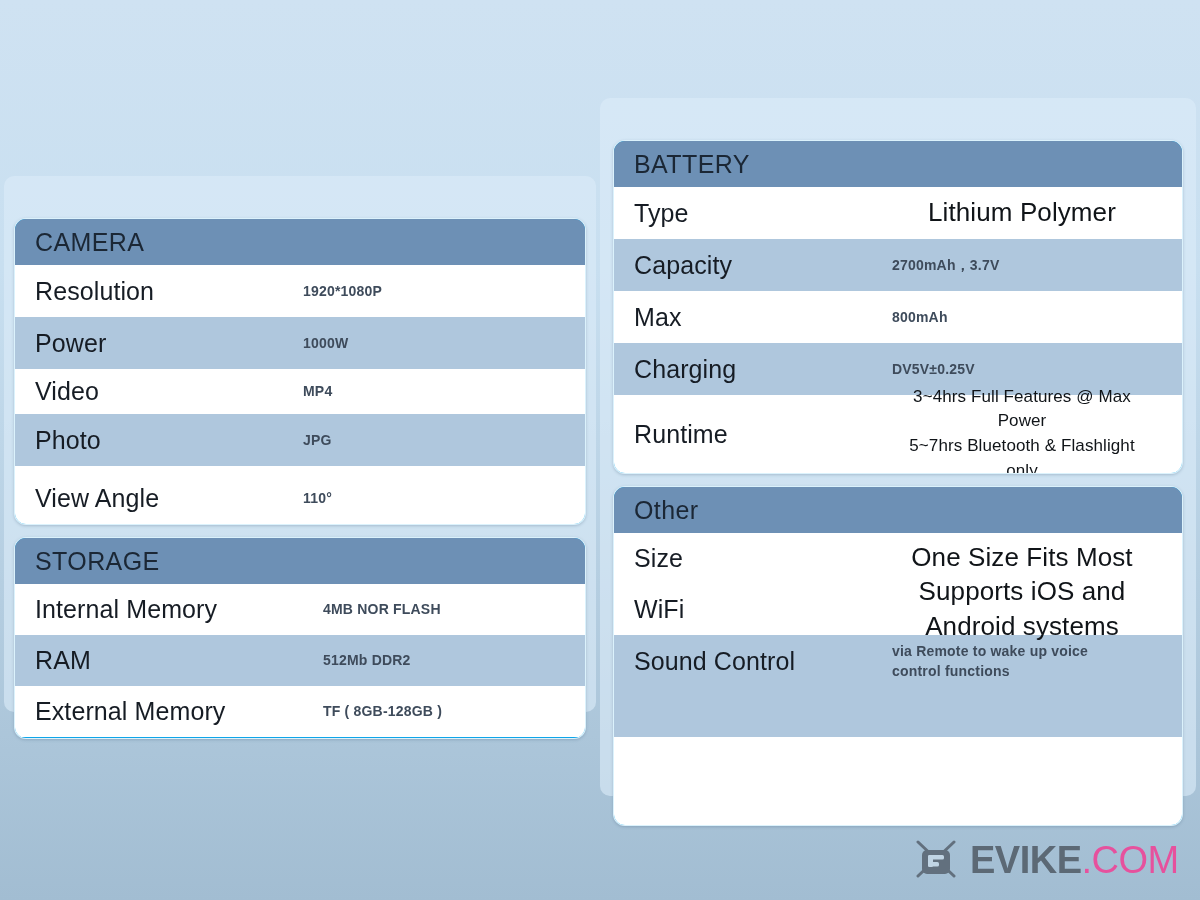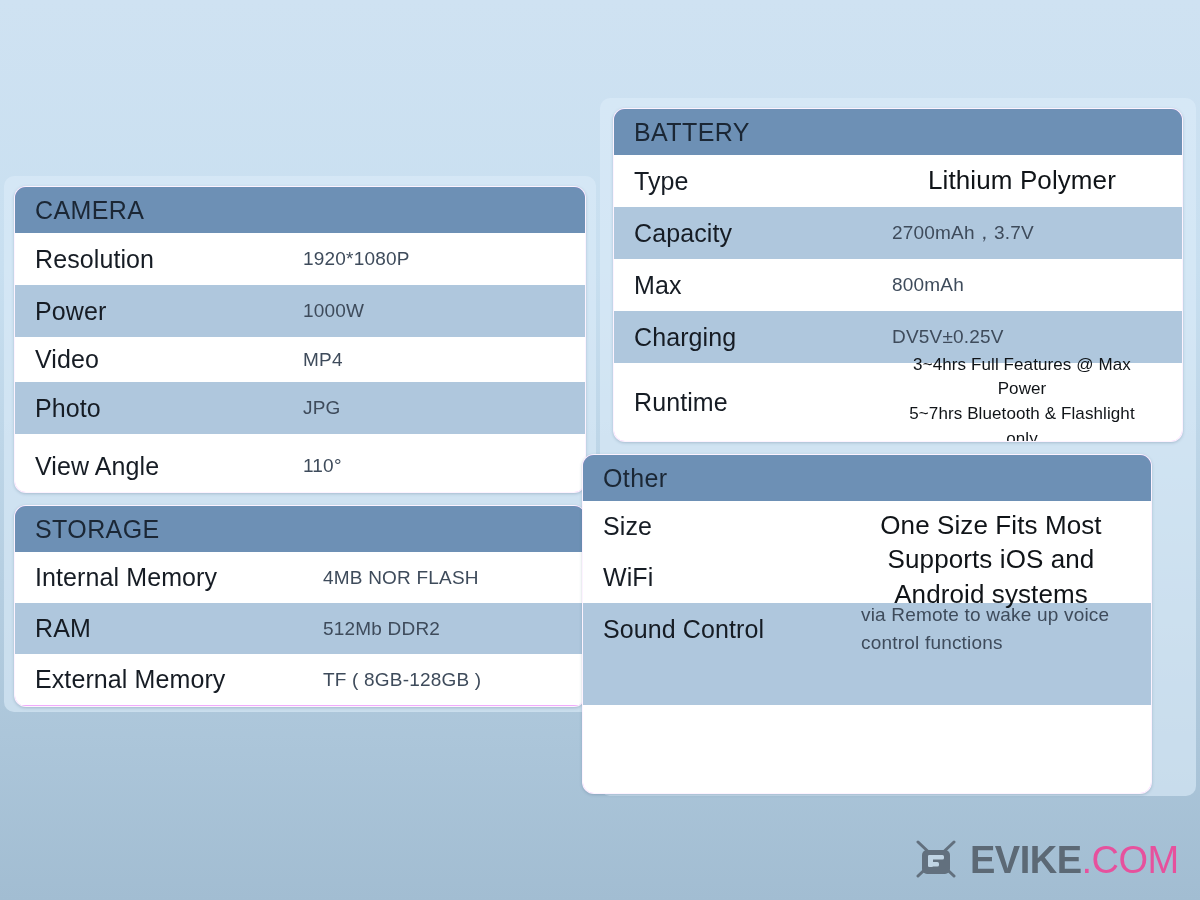--- a/index.html
+++ b/index.html
@@ -17,28 +17,29 @@
     border-radius:10px;
   }
   #panel-left{ left:4px;  top:176px; width:592px; height:536px; }
   #panel-right{left:600px;top:98px;  width:596px; height:698px; }
 
   
   .card{
     position:absolute;
     border-radius:12px;
     overflow:hidden;
-    background:#f0abfc;
+    background:#0ea5e9;
     box-shadow:0 1px 3px rgba(70,100,130,0.30);
     border:1px solid rgba(255,255,255,0.85);
+    margin-top:32px;
   }
   #card-camera {left:14px; top:186px; width:570px; height:305px;}
   #card-storage{left:14px; top:505px; width:570px; height:200px;}
   #card-battery{left:613px;top:108px; width:568px; height:332px;}
-  #card-other  {left:582px;top:454px; width:568px; height:338px;}
+  #card-other  {left:613px;top:454px; width:568px; height:338px;}
 
   .card-header{
     background:#6d90b5;
     height:46px;
     display:flex;align-items:center;
     padding:0 0 0 20px;
     box-sizing:border-box;
   }
   .card-header .title{
     font-size:25px;
@@ -61,22 +62,22 @@
 
   .label{
     font-size:25px;
     font-weight:300;
     color:#161c24;
     letter-spacing:0.1px;
     white-space:nowrap;
     line-height:1.15;
   }
   .value{
-    font-size:19px;
-    font-weight:400;
+    font-size:14px;
+    font-weight:700;
     color:#3e4b5b;
     letter-spacing:0.2px;
     line-height:1.35;
     white-space:pre-line;
   }
   .value.big{
     font-size:26px;
     font-weight:400;
     color:#101418;
     letter-spacing:0.1px;

